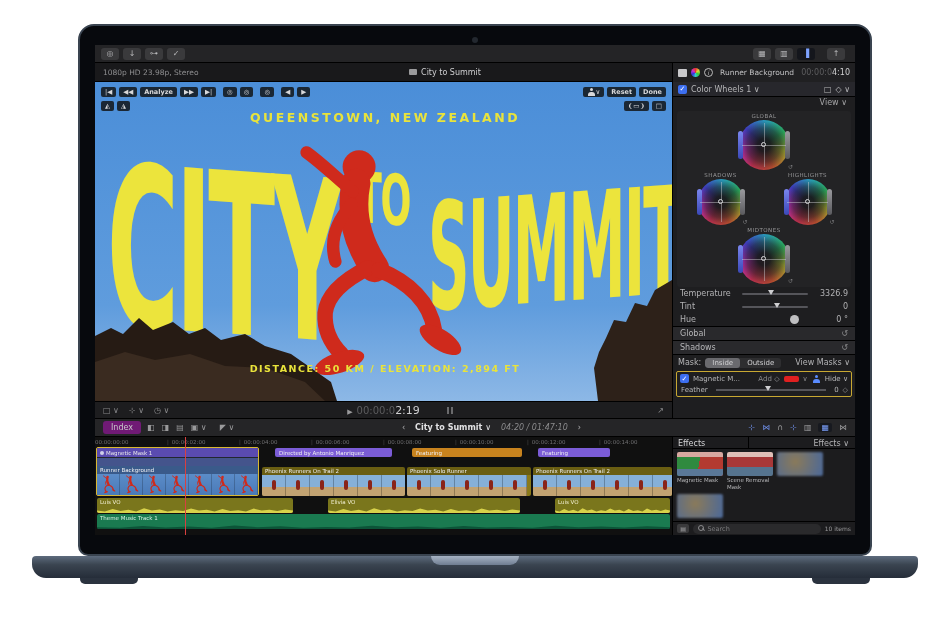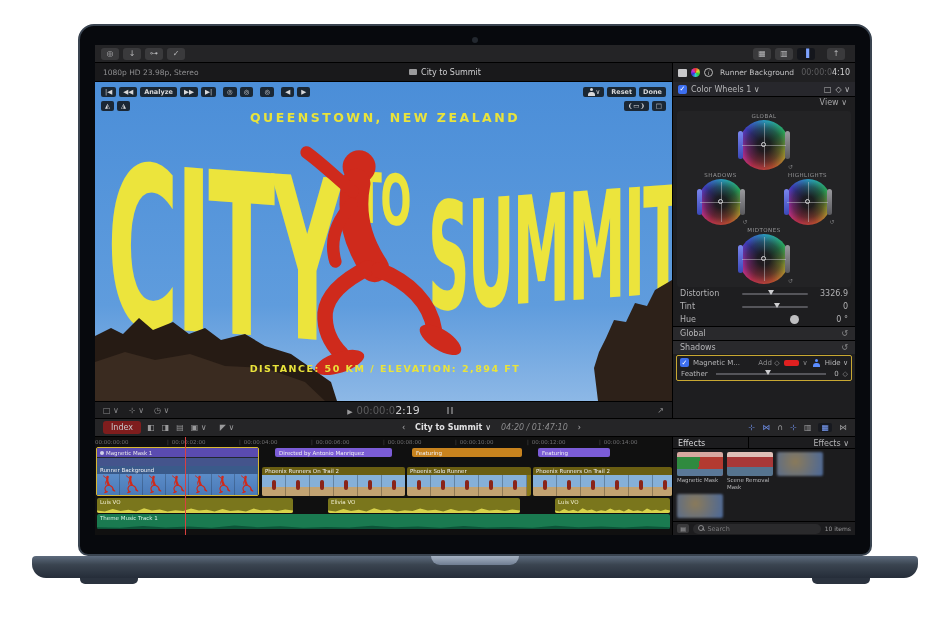--- a/index.html
+++ b/index.html
@@ -127,21 +127,21 @@
   .person::after { content:""; position:absolute; left:1px; top:4px; width:7px; height:4px;
                    border-radius:3px 3px 0 0; background:currentColor; }
   .person.gray { color:#d8d8da; }
   .mi-row .track { flex:1; position:relative; height:2px; background:#55555a; margin:0 4px; }
   .save-row { height:15px; display:flex; justify-content:flex-end; align-items:center; padding:0 5px; flex:0 0 auto;}
   .save-btn { background:#4a4a4e; border-radius:3px; padding:2px 6px; font-size:7px; color:#d8d8da; }
 
   
   .row-tlbar { height:19px; background:#252527; border-top:1px solid #000; border-bottom:1px solid #000;
                display:flex; align-items:center; padding:0 8px; gap:6px; flex:0 0 auto; }
-  .idx-btn { background:#7f1d1d; border-radius:3px; padding:2px 8px; color:#c8c8ca; }
+  .idx-btn { background:#701a75; border-radius:3px; padding:2px 8px; color:#c8c8ca; }
   .tl-icons { display:flex; gap:7px; color:#9a9a9c; font-size:8px; }
   .tl-center { flex:1; display:flex; justify-content:center; align-items:center; gap:10px; }
   .tl-center .ttl { color:#e2e2e4; font-weight:bold; }
   .tl-center .pos { color:#8a8a8c;font-style:italic; }
   .tl-right { display:flex; gap:7px; align-items:center; font-size:8px; color:#9a9a9c; }
   .tl-right .blue { color:#6f8fe8; }
   .tl-right .btnbox { background:#17191f; color:#7da2ff; border-radius:2px; padding:0 3px; }
 
   
   .row-bottom { height:98px; display:flex; flex:1 0 auto; }
@@ -393,21 +393,21 @@
                     <span class="dot"></span>
                     <span class="pill pl"></span>
                     <span class="pill pr"></span>
                     <span class="wreset">↺</span>
                   </div>
                 </div>
               </div>
             </div>
 
             <div class="param-row">
-              <span class="lbl">Distortion</span>
+              <span class="lbl">Temperature</span>
               <span class="track">
                   <i class="thumbmark" style="left:40%;"></i>
                 </span>
               <span class="val">3326.9</span>
             </div>
             <div class="param-row">
               <span class="lbl">Tint</span>
               <span class="track">
                   <i class="thumbmark" style="left:48%;"></i>
                 </span>
@@ -423,20 +423,28 @@
 
             <div class="sect-row">
               <span>Global</span>
               <span class="rst">↺</span>
             </div>
             <div class="sect-row">
               <span>Shadows</span>
               <span class="rst">↺</span>
             </div>
 
+            <div class="mask-bar">
+              <span>Mask:</span>
+              <span class="seg">
+                <span class="on">Inside</span>
+                <span>Outside</span>
+              </span>
+              <span class="vm"><span>View Masks</span> <span>∨</span></span>
+            </div>
 
             <div class="mask-item">
               <div class="mi-row">
                 <span class="chk">✓</span>
                 <span>Magnetic M...</span>
                 <span style="margin-left:auto;color:#8a8a8c;"><span>Add</span> <span>◇</span></span>
                 <span class="swatch"></span>
                 <span style="color:#8a8a8c;">∨</span>
                 <i class="person"></i>
                 <span><span>Hide</span> <span>∨</span></span>

